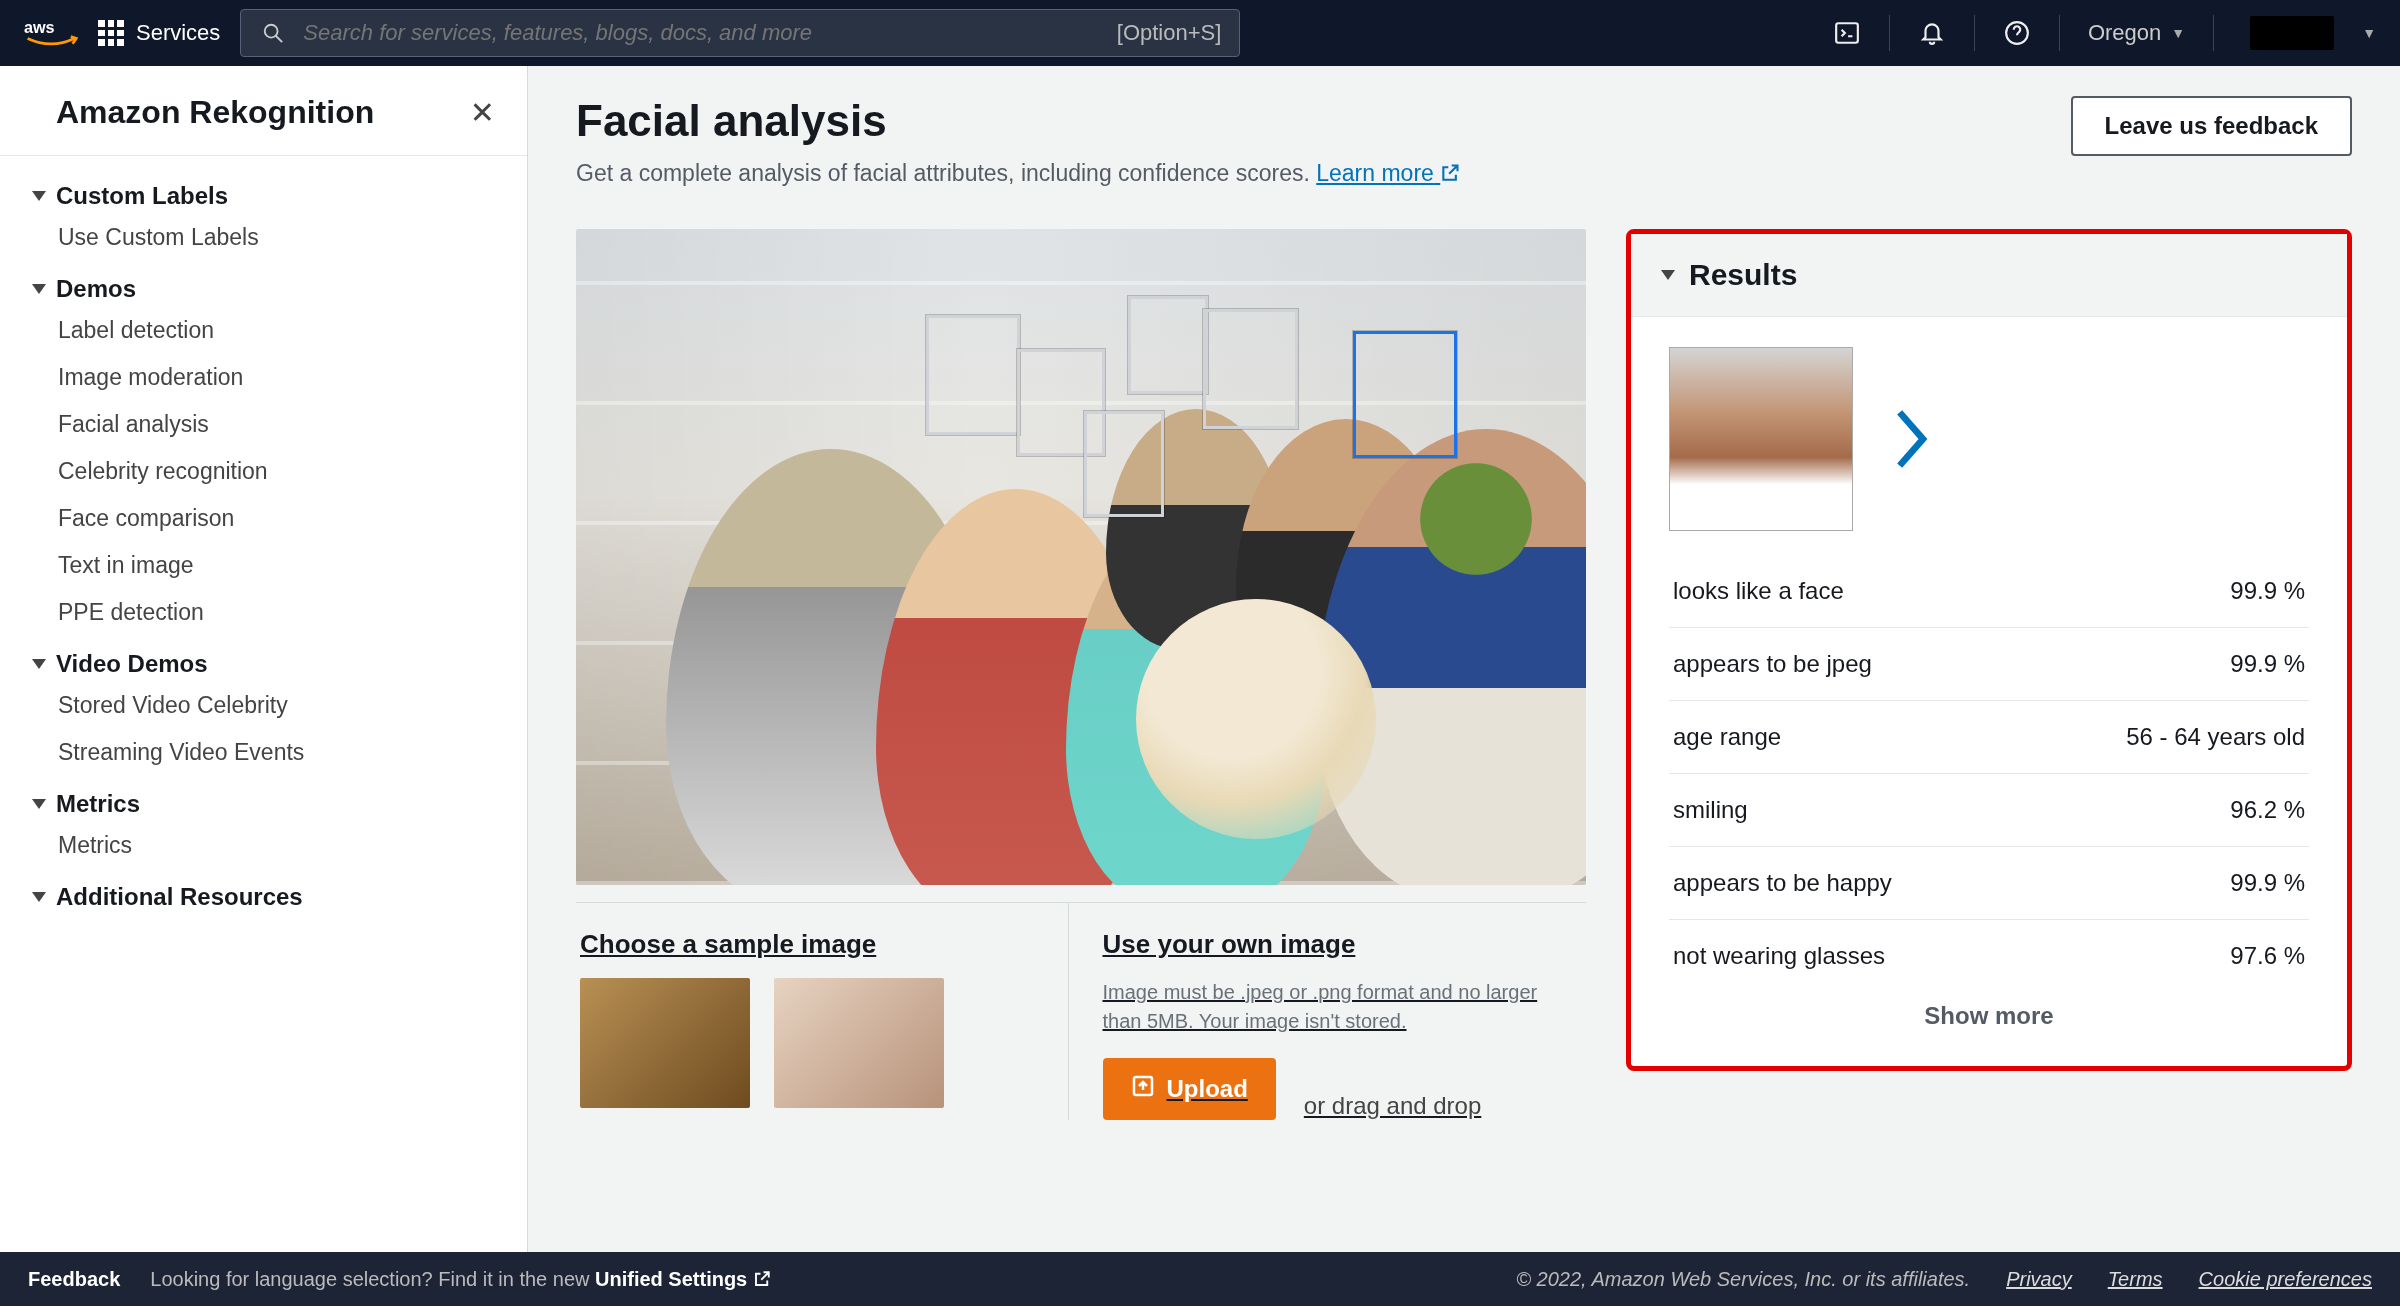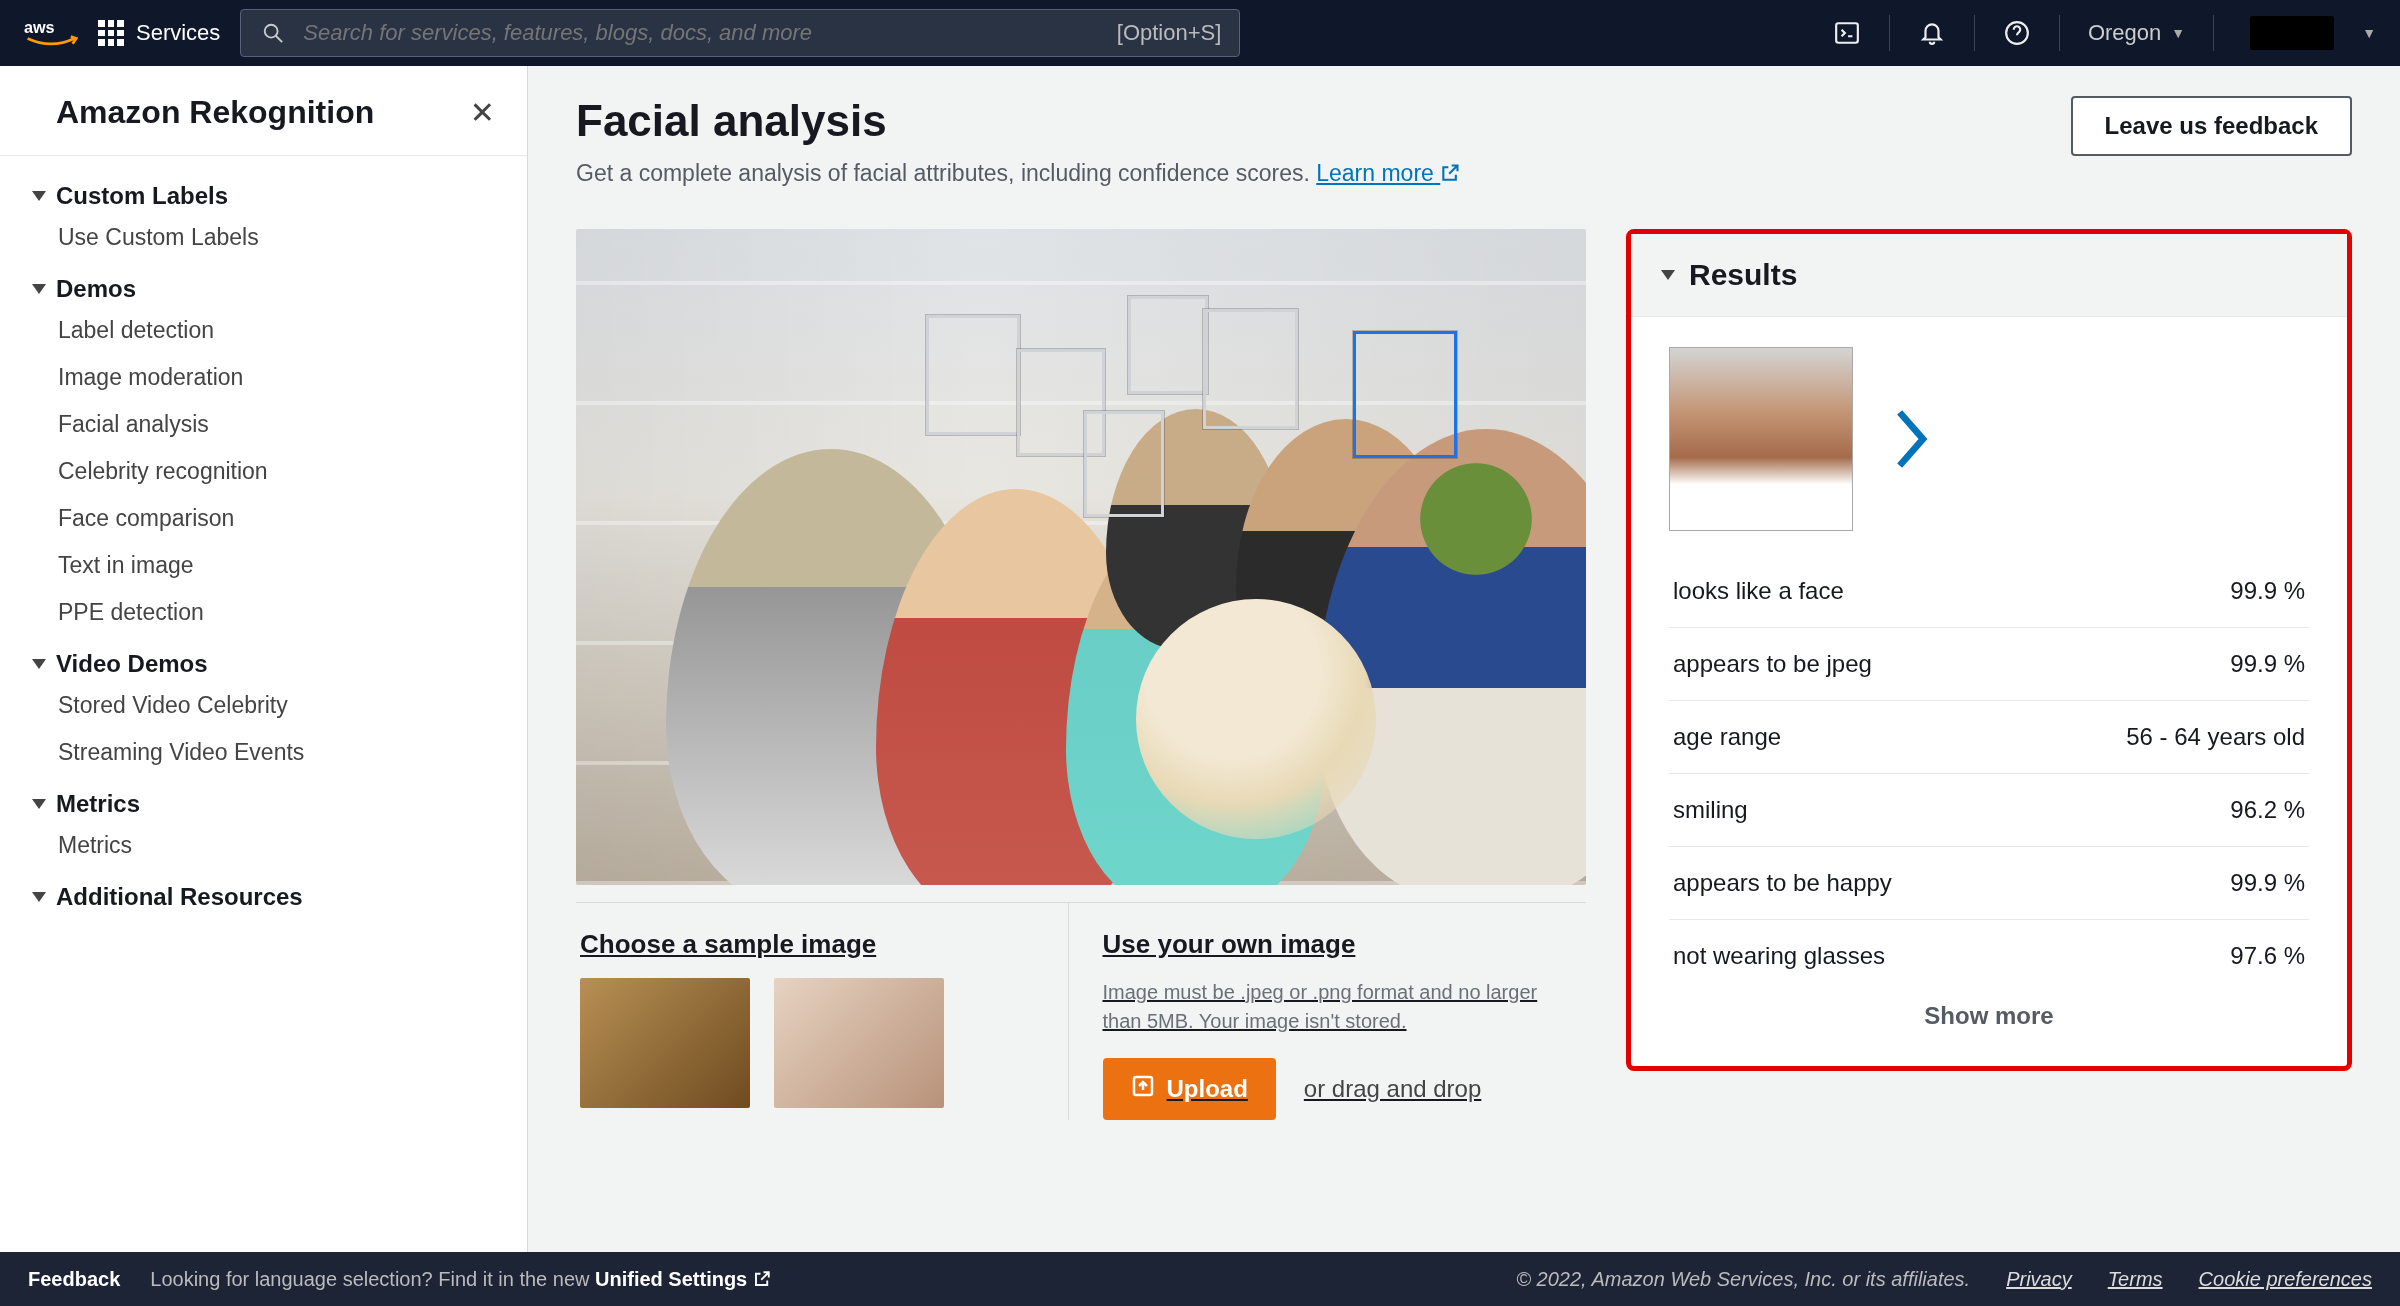--- a/index.html
+++ b/index.html
@@ -70,21 +70,21 @@
 
 .below-row { display: flex; margin-top: 17px; gap: 4px; border-top: 1px solid #d5dbdb; text-decoration: underline; }
 .below-col { flex: 1; padding: 26px 28px 0 4px; }
 .below-col + .below-col { border-left: 1px solid #d5dbdb; padding-left: 34px; }
 .below-col h3 { font-size: 26px; font-weight: 700; margin-bottom: 18px; }
 .samples { display: flex; gap: 24px; }
 .sample { width: 170px; height: 130px; background: #b4a081; border-radius: 2px; overflow: hidden; display: flex; align-items: center; justify-content: center; }
 .sample.s1 { background: linear-gradient(135deg,#b89054,#6e4b20); }
 .sample.s2 { background: linear-gradient(135deg,#e6d3c1,#b8927a); }
 .upload-desc { font-size: 20px; color: #687078; line-height: 1.45; margin-bottom: 22px; }
-.upload-row { display: flex; align-items: center; gap: 28px; }
+.upload-row { display: flex; align-items: flex-end; gap: 28px; }
 .upload-btn { background: #ec7211; border: none; border-radius: 4px; color: #fff; font-size: 24px; font-weight: 700; padding: 16px 28px; display: flex; align-items: center; gap: 12px; cursor: pointer; }
 .drag-text { font-size: 24px; color: #444; }
 
 
 .results-col { flex: 1; border: 5px solid #e30000; border-radius: 8px; padding: 0; background: #fff; }
 .results-head { background: #f2f3f3; padding: 24px 30px; border-bottom: 1px solid #e5e7eb; display: flex; align-items: center; gap: 14px; }
 .results-head h3 { font-size: 30px; font-weight: 700; }
 .results-body { padding: 30px 38px; }
 .face-nav { display: flex; align-items: center; gap: 40px; margin-bottom: 24px; }
 .face-thumb { width: 184px; height: 184px; background: linear-gradient(180deg,#d4d4d4 0%,#c49676 35%,#a46b4a 60%,#fff 75%); border: 1px solid #aaa; position: relative; }

